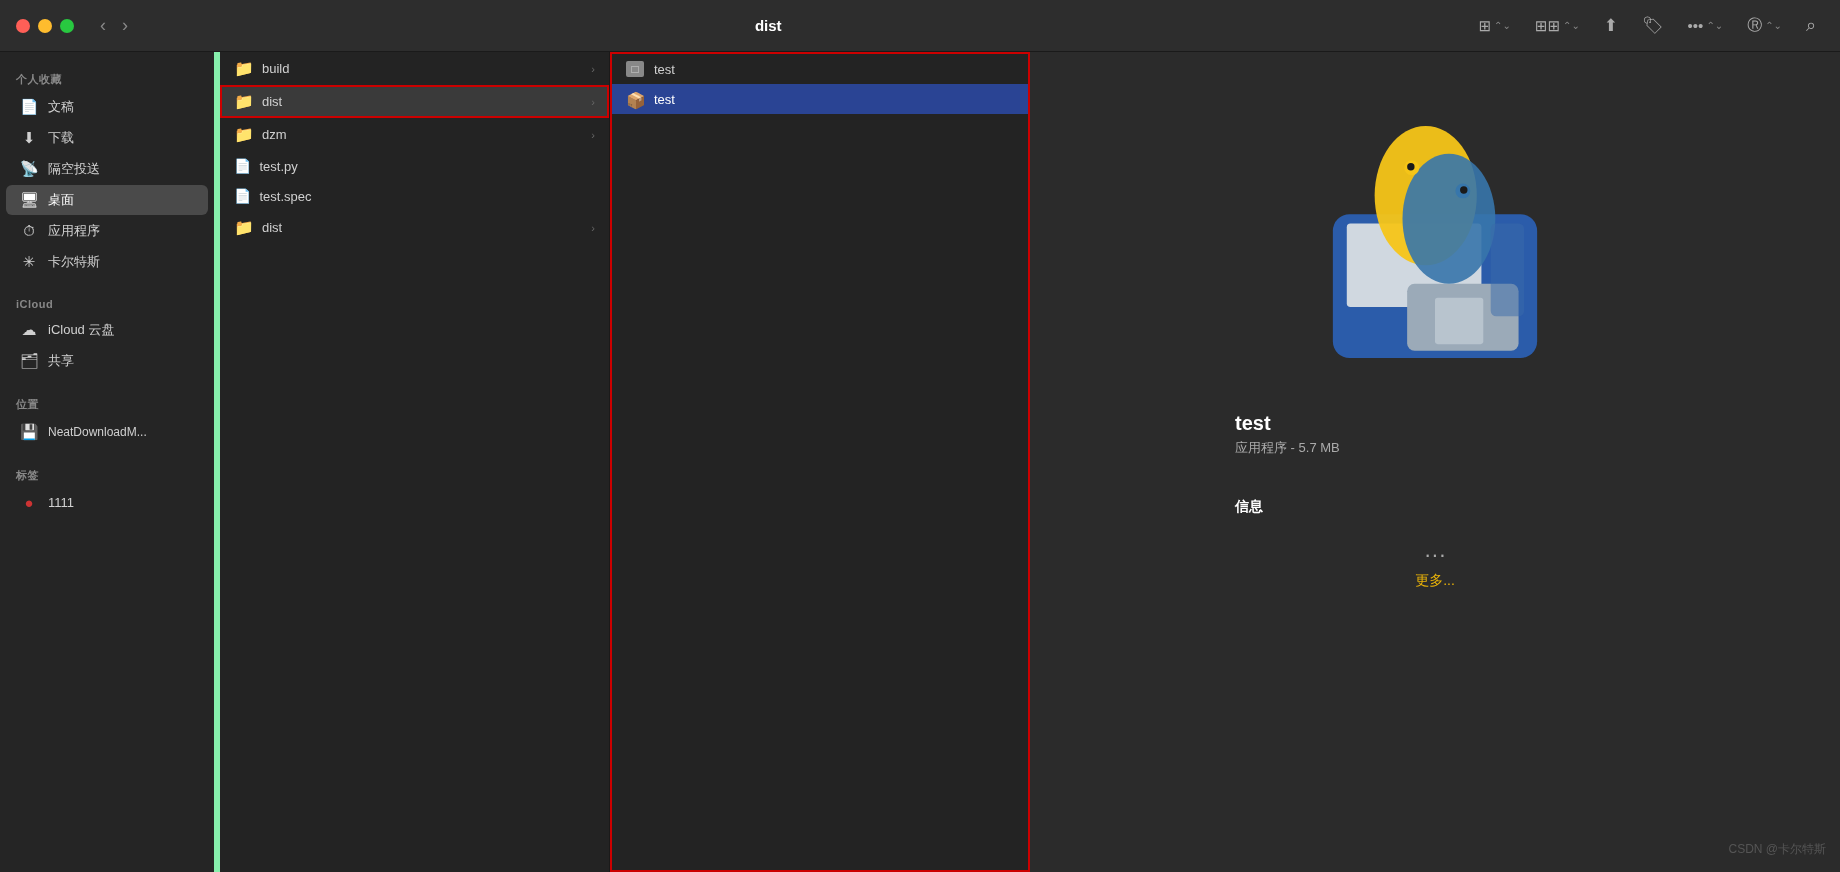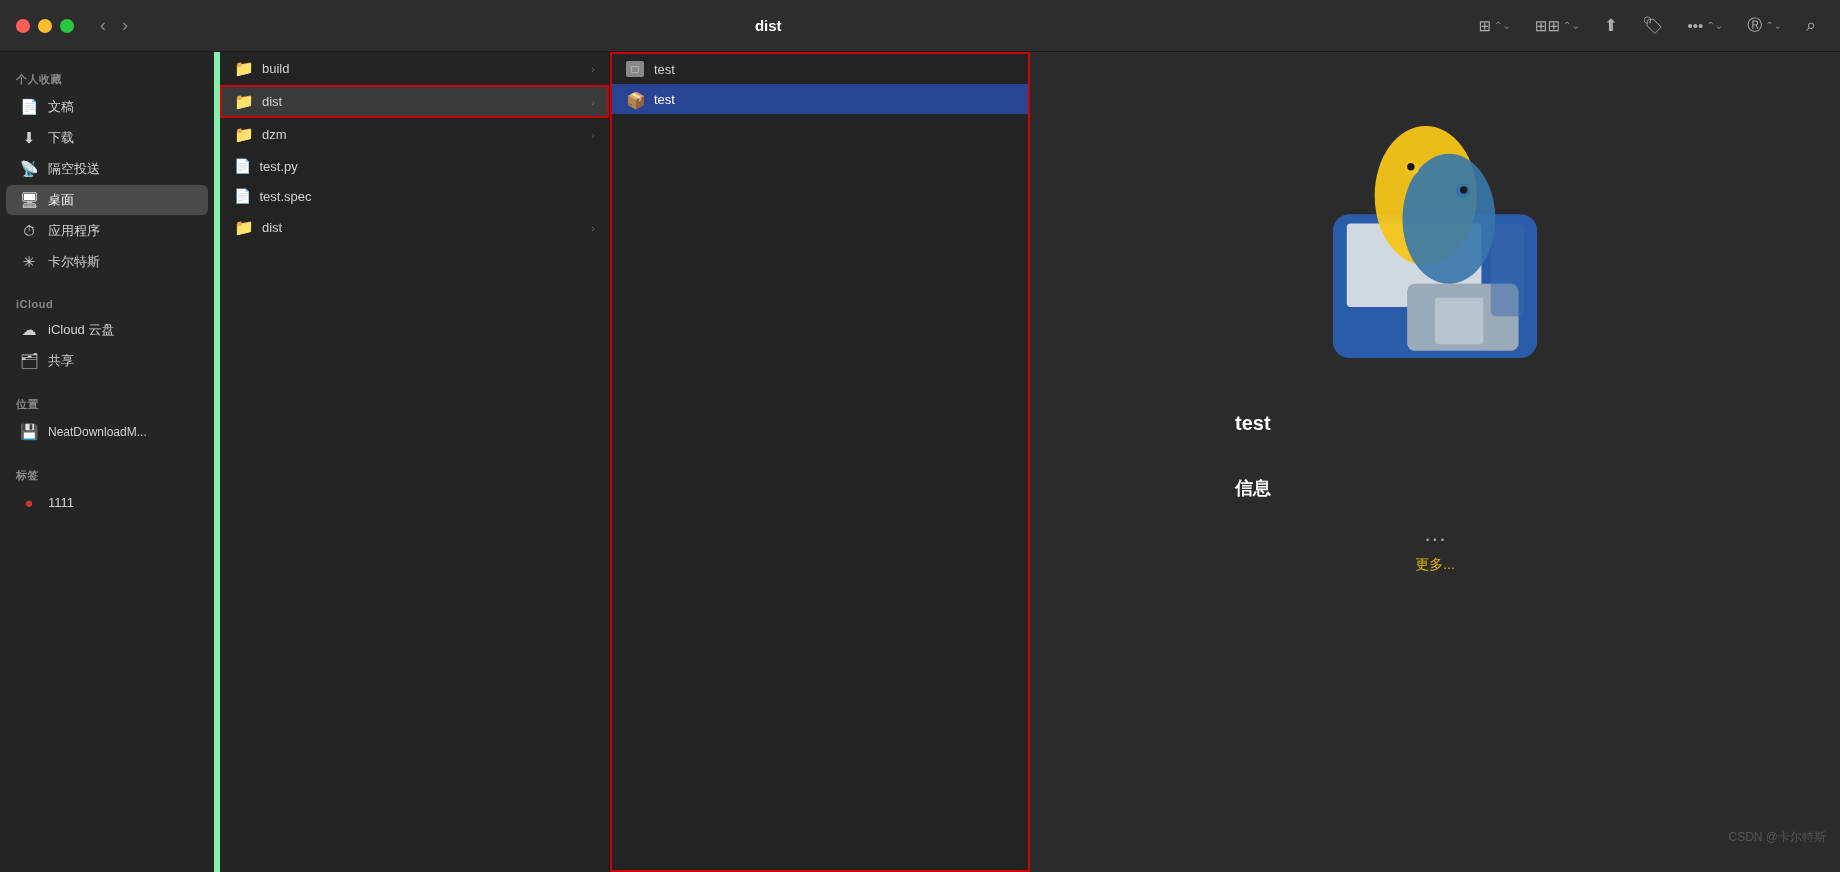--- a/index.html
+++ b/index.html
@@ -196,21 +196,21 @@
       font-weight: 600;
       margin-bottom: 4px;
     }
     .preview-sub {
       color: #aaa;
       font-size: 13px;
       margin-bottom: 14px;
     }
     .preview-section-title {
       color: #fff;
-      font-size: 18px;
+      font-size: 14px;
       font-weight: 600;
       margin-bottom: 6px;
       margin-top: 41px;
     }
     .preview-meta-row {
       display: flex;
       justify-content: space-between;
       color: #aaa;
       font-size: 12px;
       padding: 3px 0;
@@ -230,21 +230,21 @@
     }
 
     
     .py-icon-svg {
       width: 260px;
       height: 260px;
     }
 
     .csdn-watermark {
       position: fixed;
-      bottom: 26px;
+      bottom: 14px;
       right: 14px;
       color: #555;
       font-size: 12px;
     }
   </style>
 </head>
 <body>
 
 <div class="titlebar">
   <div class="traffic-lights">
@@ -408,20 +408,21 @@
 
           <circle cx="114" cy="59" r="4" fill="#1a1a1a"></circle>
           <circle cx="171" cy="84" r="4" fill="#1a1a1a"></circle>
 
           <rect x="200" y="120" width="36" height="100" rx="6" fill="#3a6aaa" opacity="0.5"></rect>
         </svg>
       </div>
 
       <div class="preview-info">
         <div class="preview-name">test</div>
+        <div class="preview-sub">应用程序 - 5.7 MB</div>
         <div class="preview-section-title">信息</div>
       </div>
 
       <div class="preview-more-btn">
         <span style="font-size:22px;color:#aaa">···</span>
         <span style="color:#eab308;font-size:14px">更多...</span>
       </div>
     </div>
 
   </div>

